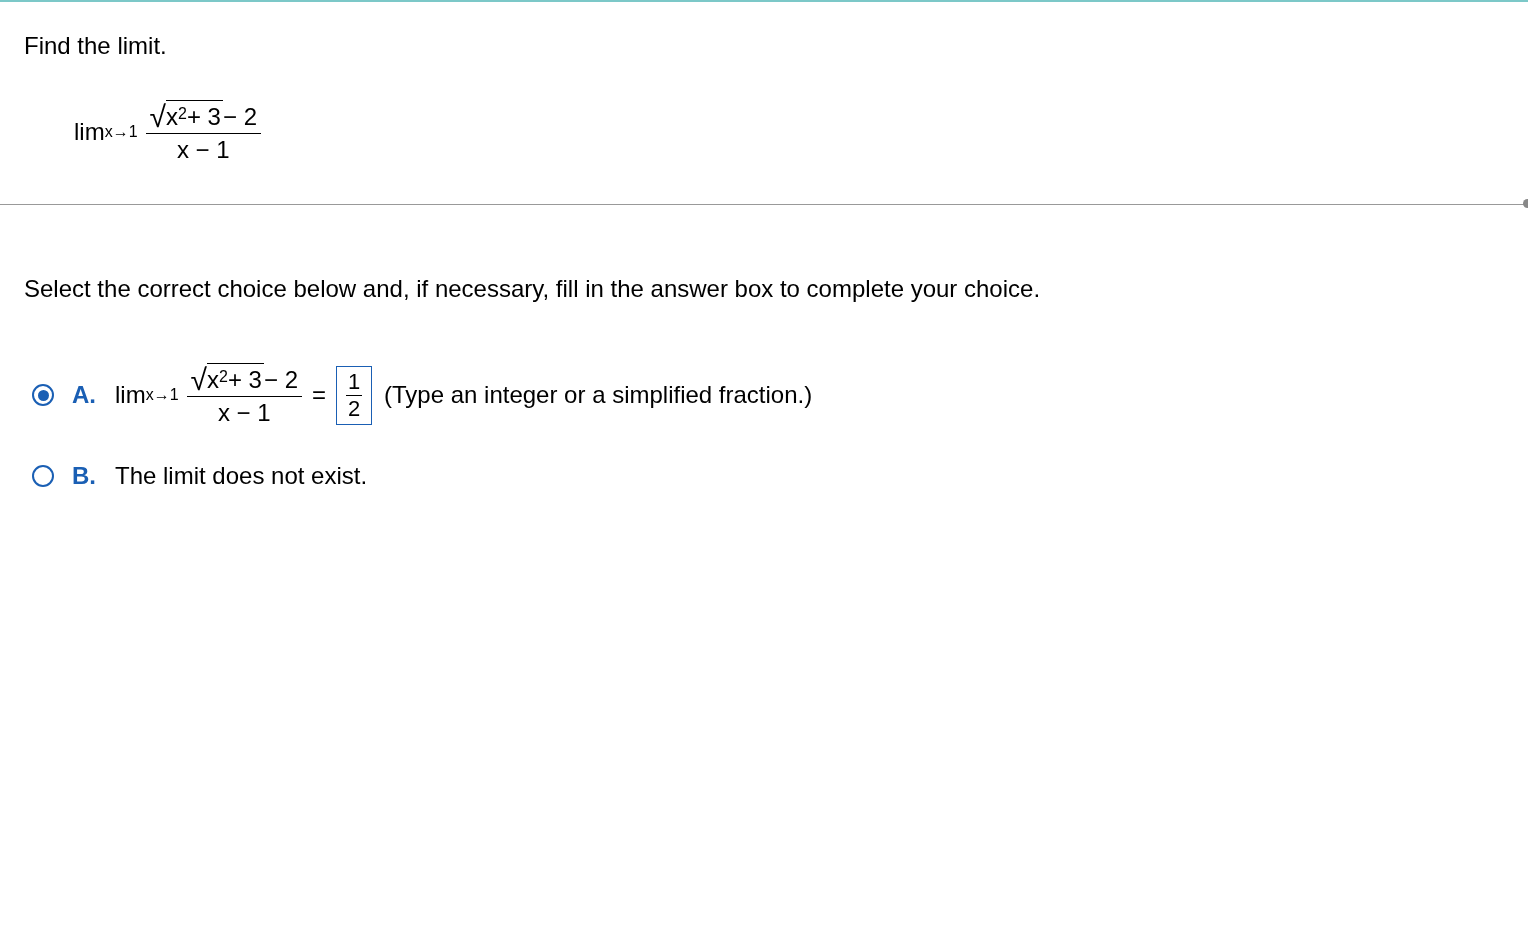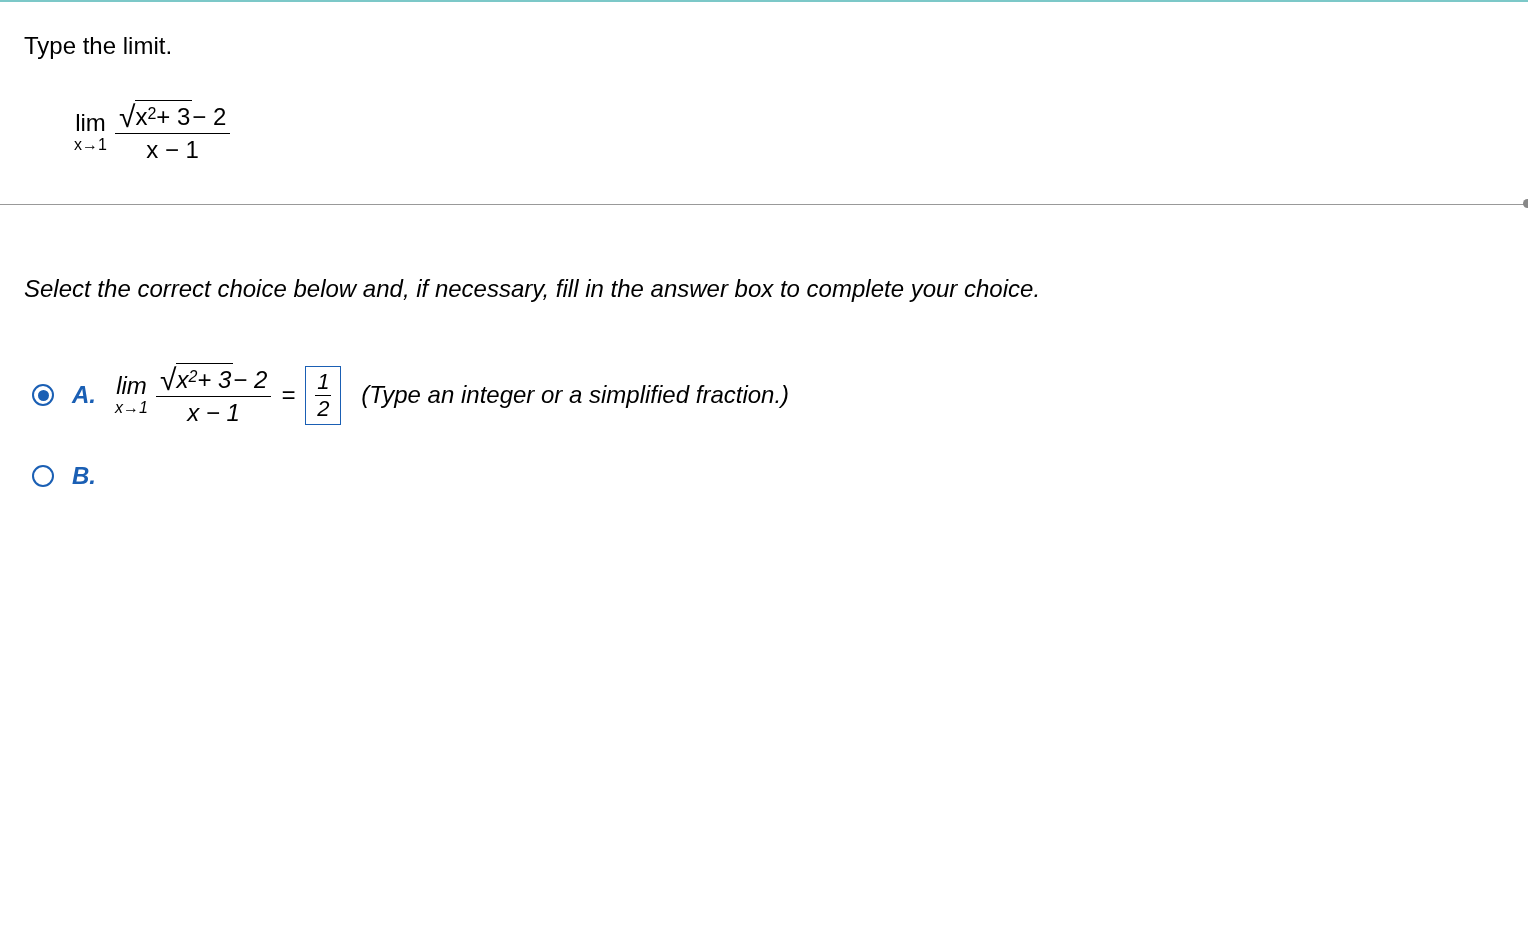--- a/index.html
+++ b/index.html
@@ -22,21 +22,20 @@
       font-size: 24px;
       margin-bottom: 40px;
     }
     .limit-expr {
       display: inline-flex;
       align-items: center;
       margin-left: 50px;
     }
     .lim-block {
       display: inline-flex;
-      flex-direction: column;
       align-items: center;
       font-size: 24px;
       line-height: 1.1;
     }
     .lim-top {
       font-size: 24px;
     }
     .lim-bottom {
       font-size: 16px;
     }
@@ -95,21 +94,20 @@
       position: absolute;
       right: -4px;
       top: -5px;
       width: 9px;
       height: 9px;
       border-radius: 50%;
       background: #888;
     }
     .content-bottom {
       padding: 70px 24px 30px 24px;
-      font-style: italic;
     }
     .instruction {
       font-size: 24px;
       margin-bottom: 60px;
     }
     .choices {
       margin-left: 8px;
     }
     .choice-row {
       display: flex;
@@ -173,32 +171,32 @@
     .answer-frac-line {
       border-top: 1.5px solid #000;
       width: 16px;
     }
     .answer-frac-den {
       font-size: 22px;
       line-height: 1;
       padding-top: 2px;
     }
     .hint {
-      margin-left: 20px;
+      margin-left: 12px;
       font-size: 24px;
     }
     .choice-text {
       font-size: 24px;
     }
   </style>
 </head>
 <body>
 
 <div class="content-top">
-  <div class="question-prompt">Type the limit.</div>
+  <div class="question-prompt">Find the limit.</div>
 
   <div class="limit-expr">
     <span class="lim-block">
       <span class="lim-top">lim</span>
       <span class="lim-bottom">x→1</span>
     </span>
     <span class="fraction">
       <span class="frac-num">
         <span class="sqrt">
           <span class="sqrt-sign">√</span>
@@ -259,16 +257,17 @@
             <span class="answer-frac-den">2</span>
           </span>
         </span>
         <span class="hint">(Type an integer or a simplified fraction.)</span>
       </span>
     </div>
 
     <div class="choice-row">
       <span class="radio"></span>
       <span class="choice-label">B.</span>
+      <span class="choice-text">The limit does not exist.</span>
     </div>
 
   </div>
 </div>
 
 </body></html>

